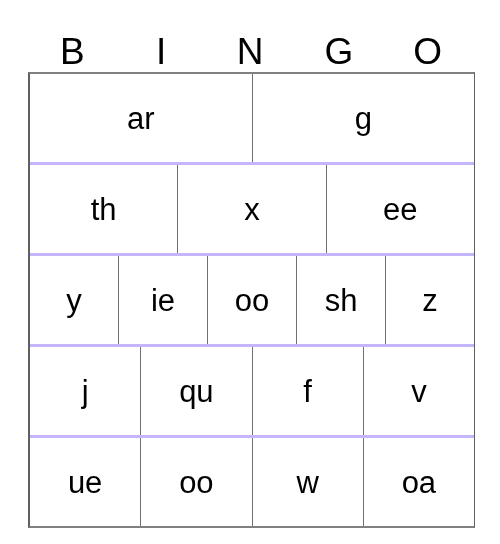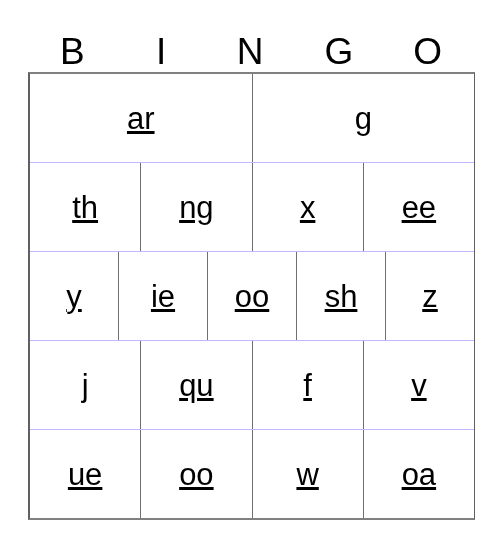--- a/index.html
+++ b/index.html
@@ -47,24 +47,23 @@
     border-top: 2px solid #808080;
     border-left: 2px solid #606060;
     border-right: 1px solid #606060;
     border-bottom: 2px solid #808080;
     box-sizing: content-box;
   }
   .grid-row {
     display: flex;
     width: 100%;
     height: 88px;
-    text-decoration: underline;
   }
   .grid-row + .grid-row {
-    border-top: 1px solid #c4b5fd;
+    border-top: 3px solid #c4b5fd;
   }
   .grid-cell {
     flex: 1 1 0;
     display: flex;
     align-items: center;
     justify-content: center;
     font-size: 31px;
     line-height: 1;
     box-sizing: border-box;
     background: #ffffff;
@@ -88,21 +87,20 @@
 
   <div id="bingo-grid">
 
     <div class="grid-row">
       <div class="grid-cell">ar</div>
       <div class="grid-cell">g</div>
     </div>
 
     <div class="grid-row">
       <div class="grid-cell">th</div>
-      <div class="grid-cell">ng</div>
       <div class="grid-cell">x</div>
       <div class="grid-cell">ee</div>
     </div>
 
     <div class="grid-row">
       <div class="grid-cell">y</div>
       <div class="grid-cell">ie</div>
       <div class="grid-cell">oo</div>
       <div class="grid-cell">sh</div>
       <div class="grid-cell">z</div>

